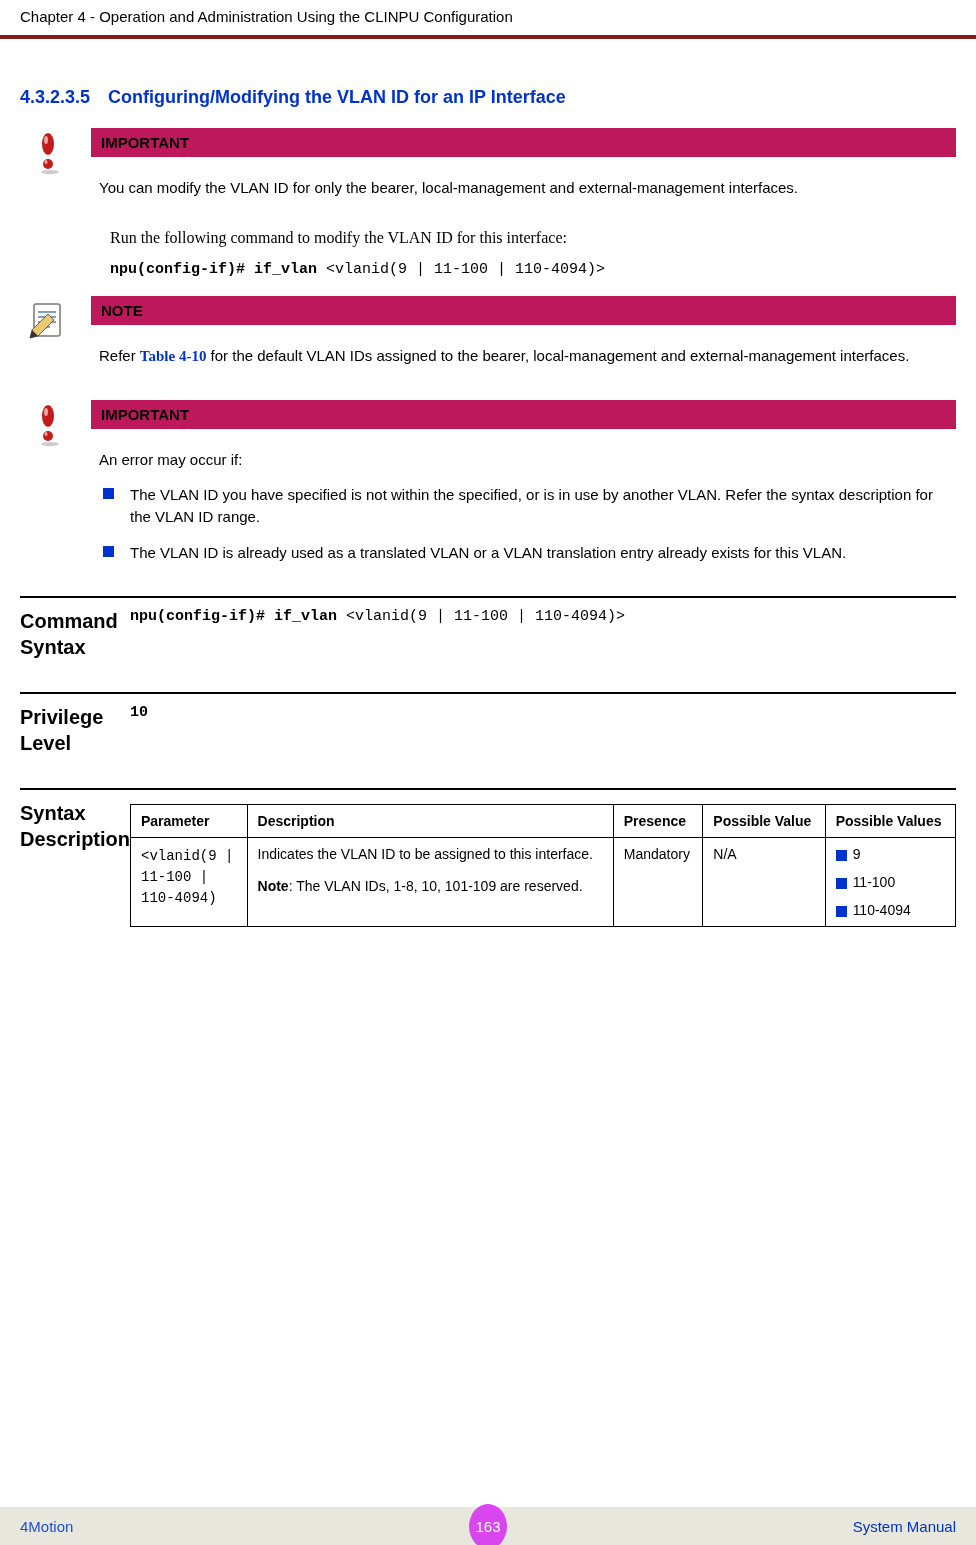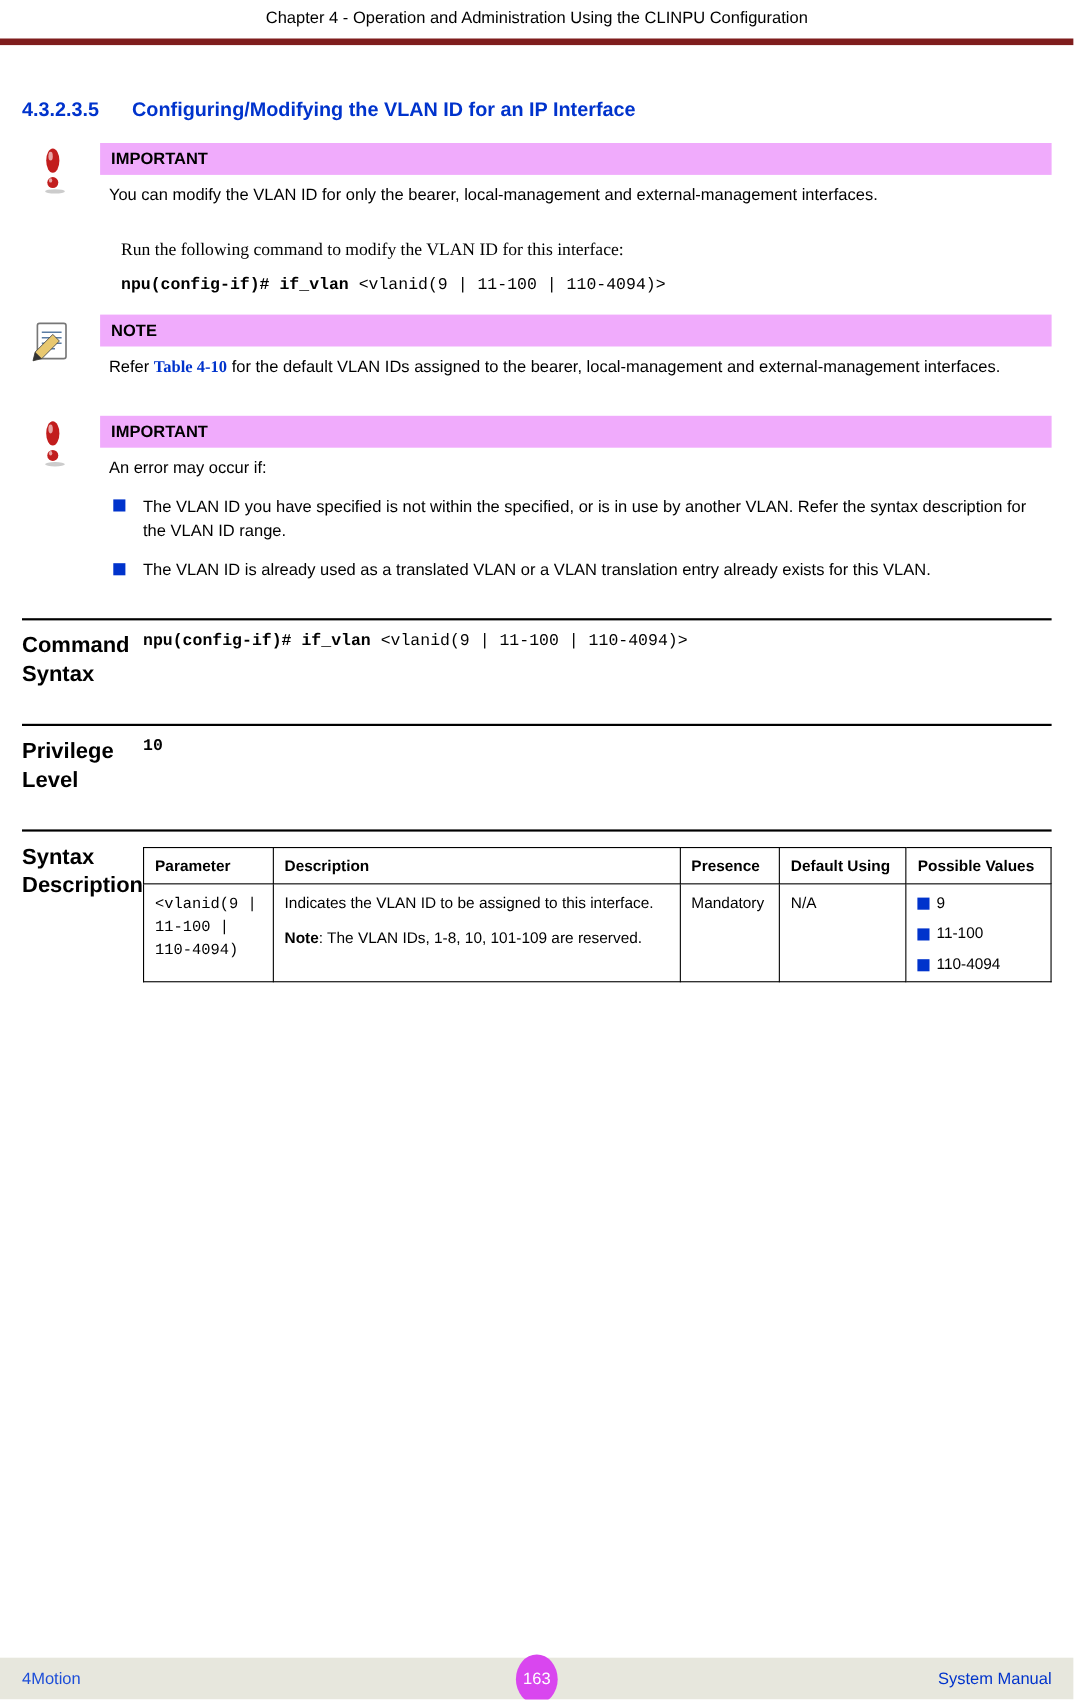--- a/index.html
+++ b/index.html
@@ -7,31 +7,31 @@
     font-family: Arial, Helvetica, sans-serif;
     width: 976px;
     height: 1545px;
     background: #fff;
     color: #000;
     position: relative;
     font-size: 15px;
   }
   .page-header {
     display: flex;
-    justify-content: center;
+    justify-content: flex-start;
     padding: 8px 20px 10px 20px;
-    border-bottom: 6px solid #7f1d1d;
+    border-bottom: 4px solid #7f1d1d;
     font-size: 15px;
   }
   .content {
     padding: 20px 20px 0 20px;
   }
   .section-row {
     display: flex;
-    gap: 30px;
+    gap: 18px;
     margin-top: 28px;
     margin-bottom: 20px;
   }
   .section-num {
     color: #0033cc;
     font-weight: bold;
     font-size: 18px;
     white-space: nowrap;
   }
   .section-title {
@@ -47,25 +47,25 @@
   }
   .callout-icon {
     width: 55px;
     min-width: 55px;
     padding-top: 4px;
     display: flex;
     justify-content: center;
   }
   .callout-body { flex: 1; }
   .callout-title-bar {
-    background: #f0abfc;
+    background: #be185d;
     padding: 6px 10px;
     font-weight: bold;
     font-size: 15px;
-    margin-bottom: 8px;
+    margin-bottom: 20px;
   }
   .callout-text {
     padding: 0 8px;
     line-height: 1.45;
     font-size: 15px;
   }
   .callout-text p { margin-bottom: 14px; }
   .body-text {
     font-family: Liberation Serif, serif;
     font-size: 16px;
@@ -278,21 +278,21 @@
 
   <div class="def-block">
     <div class="def-label">Syntax Description</div>
     <div class="def-content">
       <table class="syntax-table">
         <tbody>
             <tr>
           <th>Parameter</th>
           <th>Description</th>
           <th>Presence</th>
-          <th>Default Using</th>
+          <th>Possible Value</th>
           <th>Possible Values</th>
         </tr>
         <tr>
           <td class="param-mono">&lt;vlanid(9 |
 11-100 |
 110-4094)</td>
           <td>
             <span>Indicates the VLAN ID to be assigned to this interface.</span><br><br>
             <b>Note</b><span>: The VLAN IDs, 1-8, 10, 101-109 are reserved.</span>
           </td>

